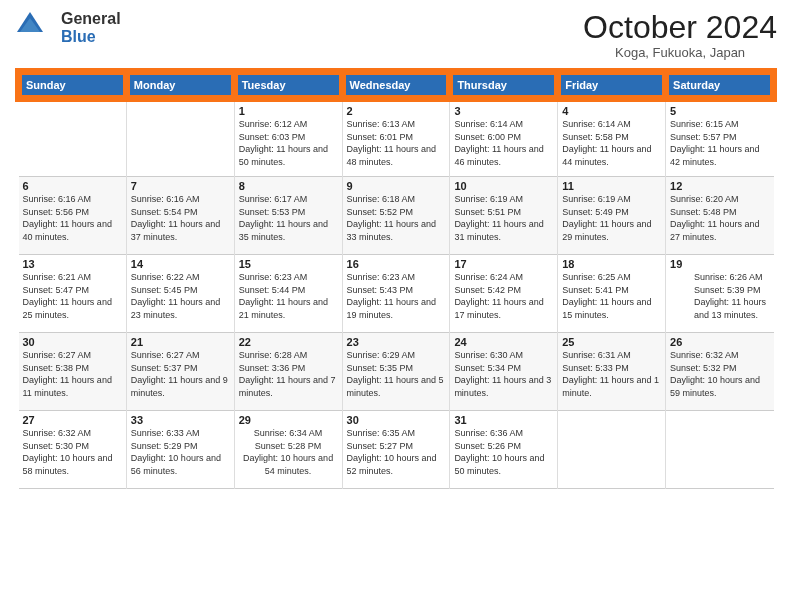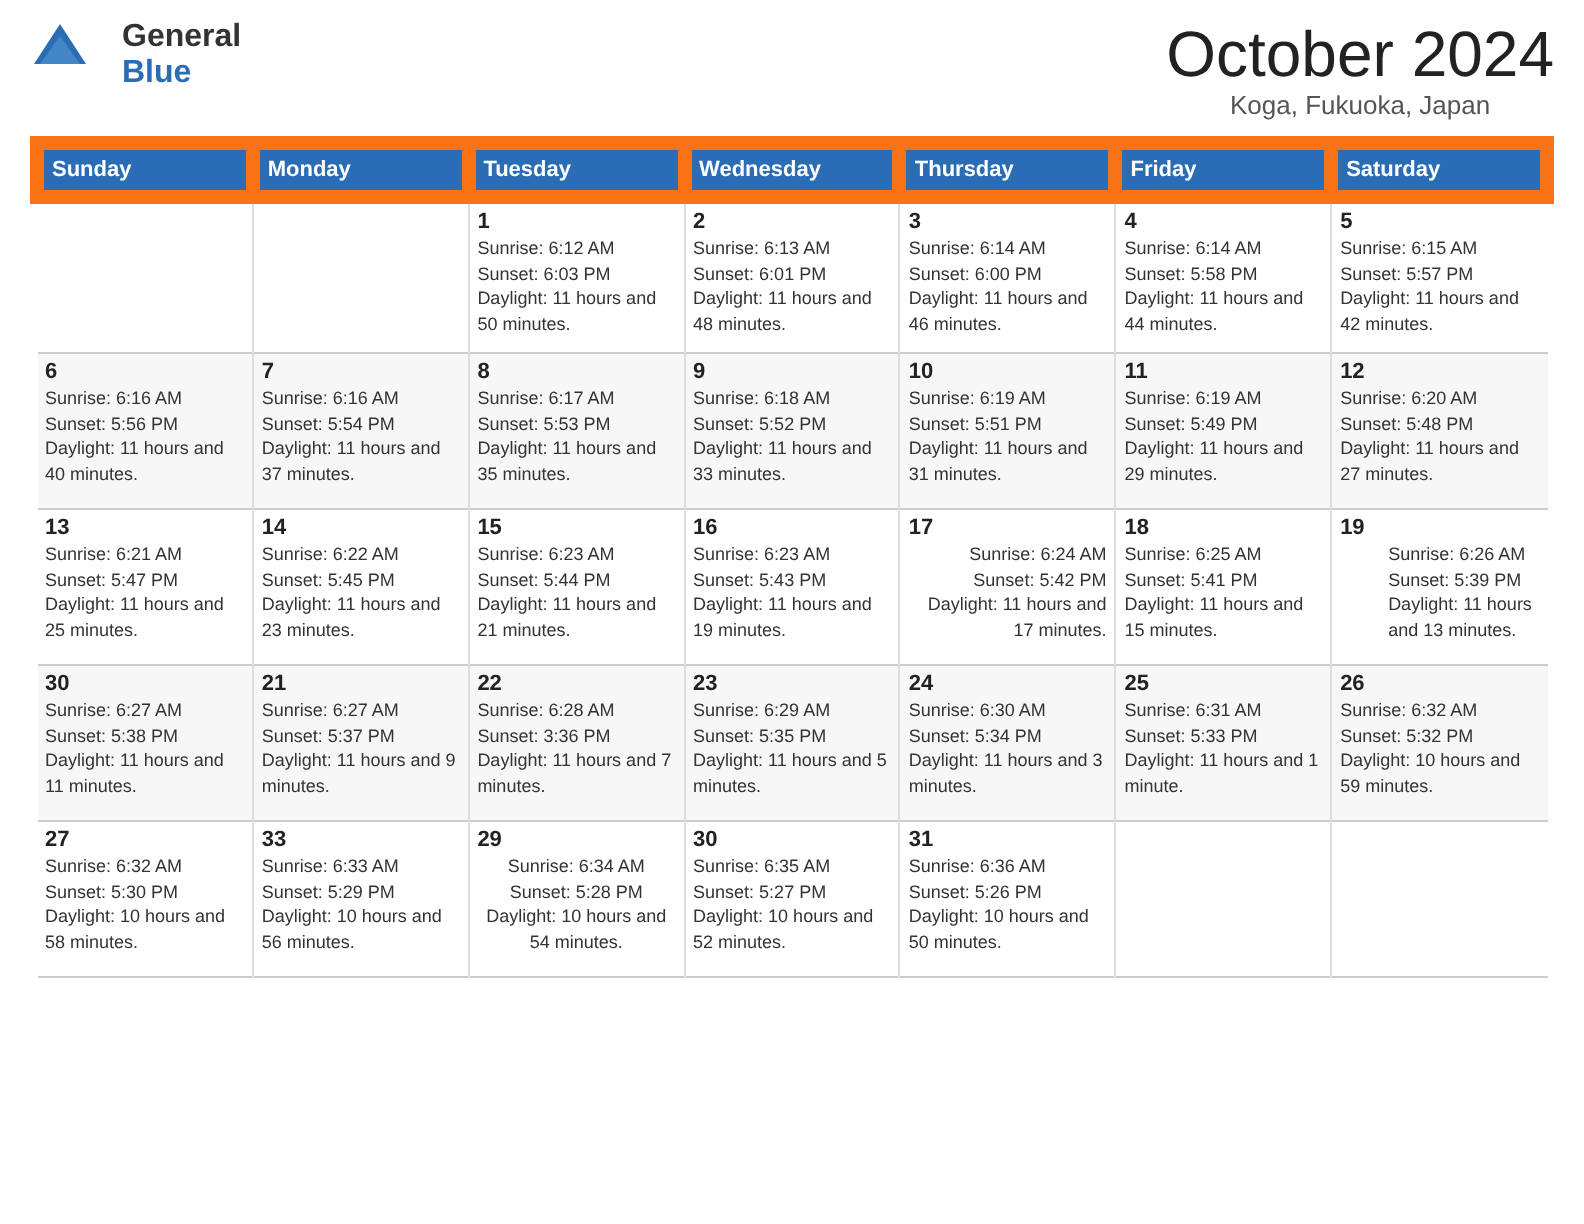--- a/index.html
+++ b/index.html
@@ -240,21 +240,21 @@
 Daylight: 11 hours and 21 minutes.</div>
           </td>
           <td>
             <span class="day-number">16</span>
             <div class="cell-info" style="white-space: pre-line;">Sunrise: 6:23 AM
 Sunset: 5:43 PM
 Daylight: 11 hours and 19 minutes.</div>
           </td>
           <td>
             <span class="day-number">17</span>
-            <div class="cell-info" style="white-space: pre-line; text-align: right;">Sunrise: 6:24 AM
+            <div class="cell-info" style="white-space: pre-line;">Sunrise: 6:24 AM
 Sunset: 5:42 PM
 Daylight: 11 hours and 17 minutes.</div>
           </td>
           <td>
             <span class="day-number">18</span>
             <div class="cell-info" style="white-space: pre-line;">Sunrise: 6:25 AM
 Sunset: 5:41 PM
 Daylight: 11 hours and 15 minutes.</div>
           </td>
           <td>

